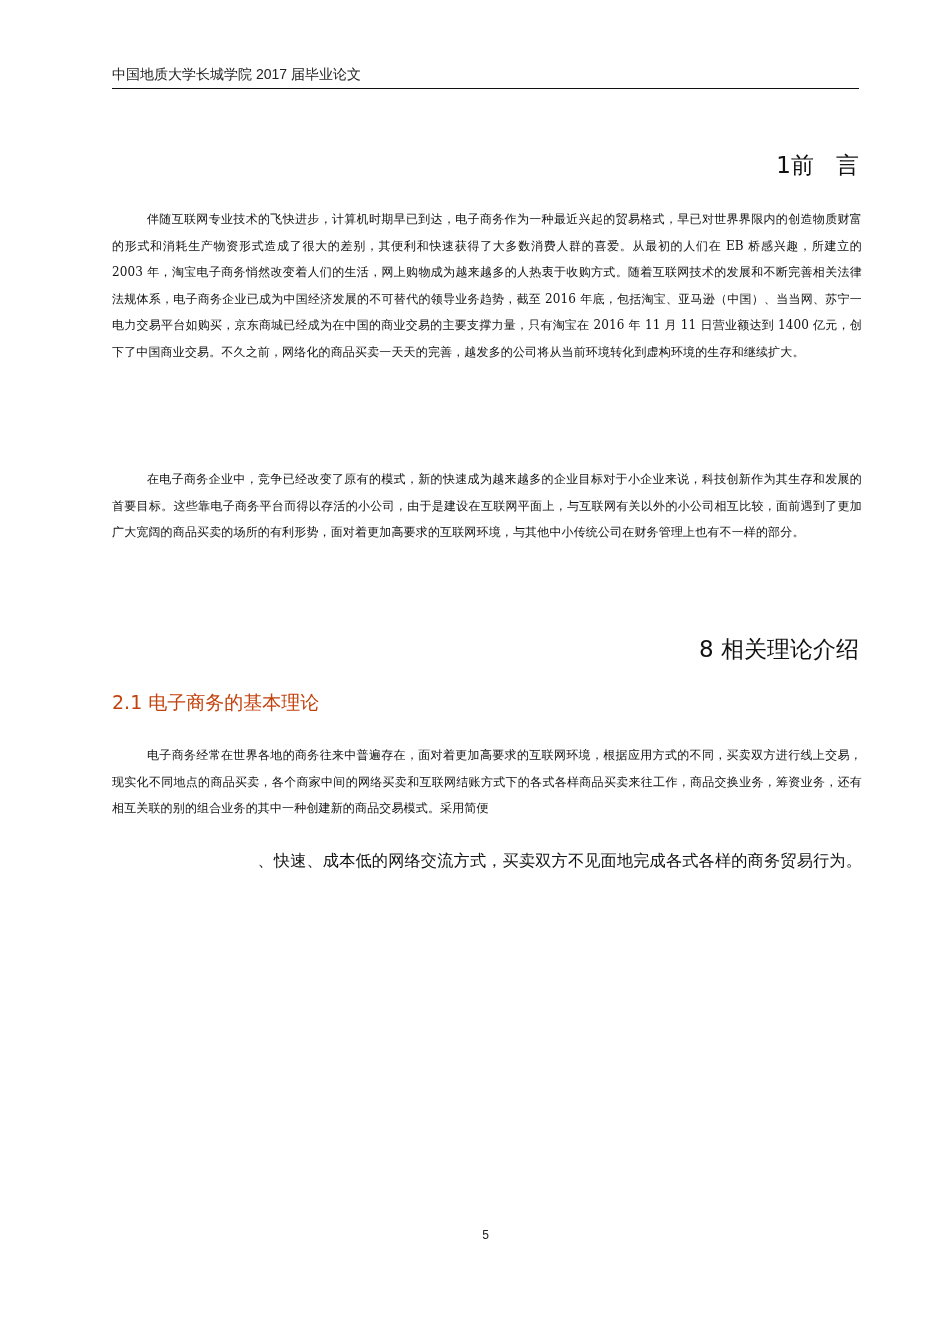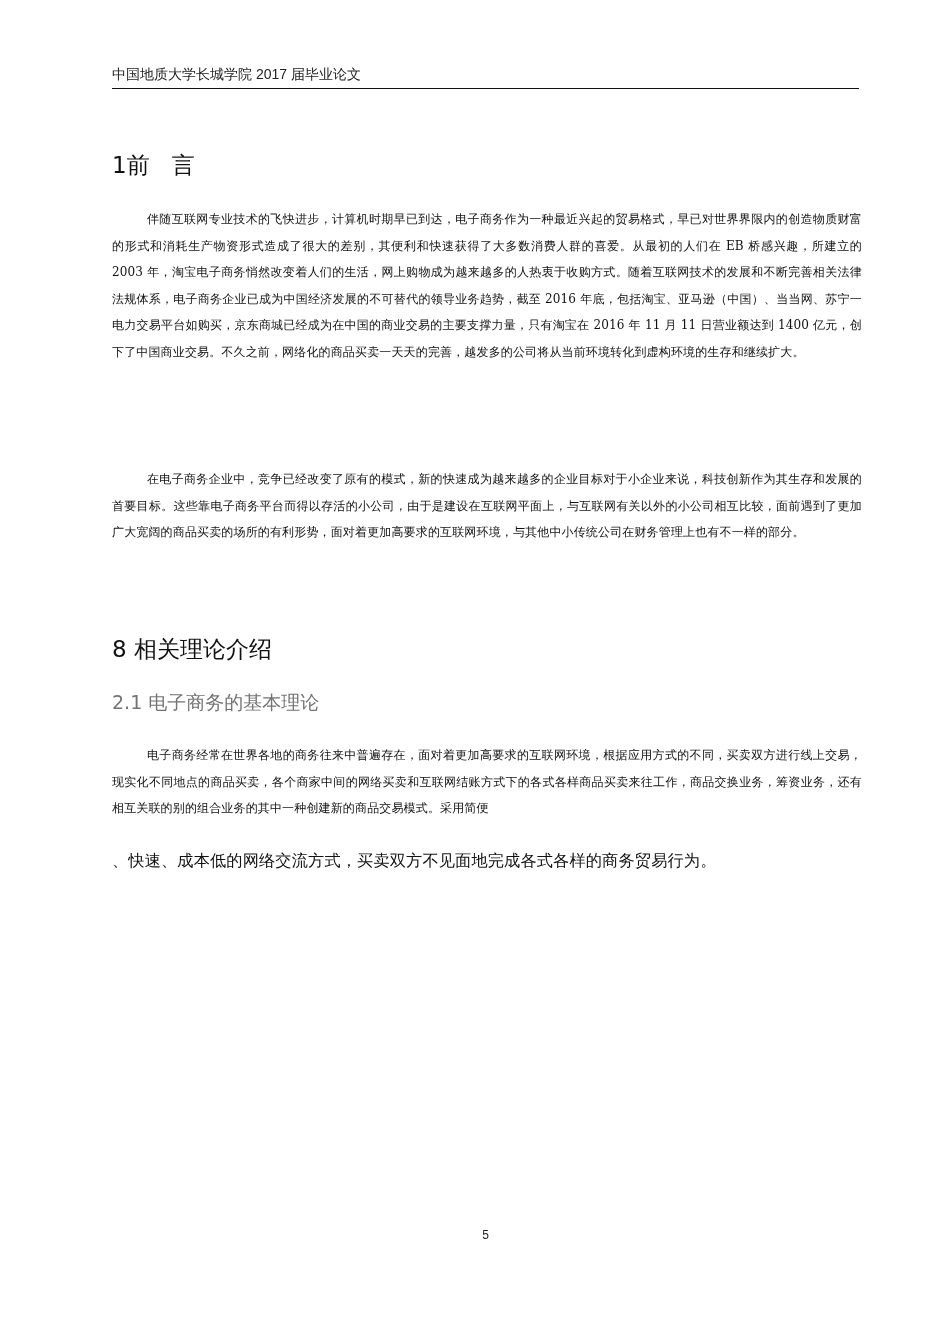--- a/index.html
+++ b/index.html
@@ -30,37 +30,37 @@
       left: 112px;
       top: 88px;
       width: 747px;
       height: 0;
       border-top: 1.5px solid #111111;
     }
     .chapter-title {
       position: absolute;
       left: 112px;
       width: 747px;
-      text-align: left;
+      text-align: right;
       font-family: "DejaVu Sans", "Liberation Sans", sans-serif;
       font-size: 23px;
       color: #111111;
       font-weight: normal;
       margin: 0;
     }
     .chapter-1 { top: 150px; }
     .chapter-1 .gap { display: inline-block; width: 22px; }
     .chapter-2 { top: 634px; }
     .section-title {
       position: absolute;
       left: 112px;
       top: 690px;
       font-family: "DejaVu Sans", "Liberation Sans", sans-serif;
       font-size: 19px;
-      color: #737373;
+      color: #c2410c;
       margin: 0;
       font-weight: normal;
     }
     .para {
       position: absolute;
       left: 112px;
       width: 750px;
       font-size: 12px;
       line-height: 26.5px;
       text-align: justify;
@@ -75,20 +75,21 @@
     .p3-tail {
       position: absolute;
       left: 112px;
       top: 848px;
       width: 750px;
       font-size: 16.2px;
       line-height: 26.5px;
       margin: 0;
       color: #111111;
       letter-spacing: 0.15px;
+      text-align: right;
     }
     .page-number {
       position: absolute;
       left: 112px;
       width: 747px;
       top: 1228px;
       text-align: center;
       font-family: "Liberation Sans", "DejaVu Sans", sans-serif;
       font-size: 12px;
       color: #222222;

